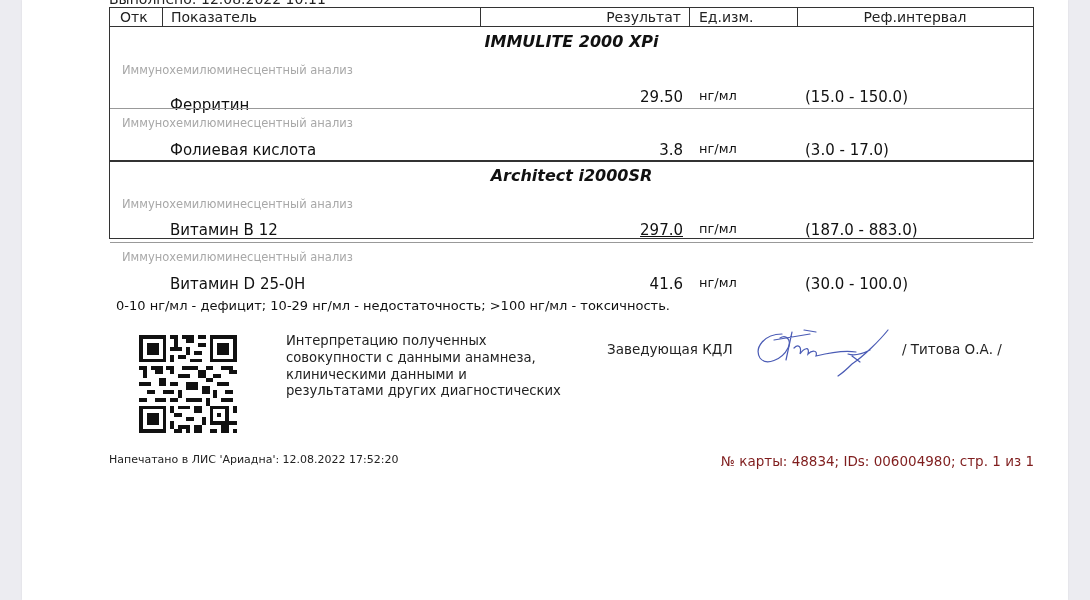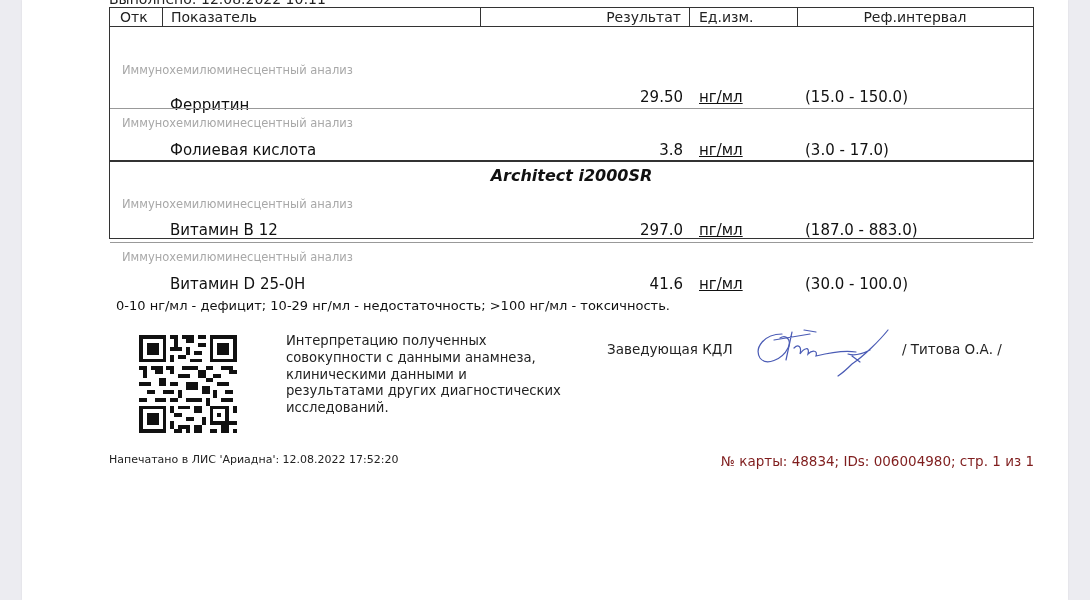--- a/index.html
+++ b/index.html
@@ -29,21 +29,21 @@
   }
   .hdr .cell { position: absolute; top: 0; height: 18px; line-height: 18px; box-sizing: border-box; }
   .vline { position: absolute; top: 0; width: 1px; height: 18px; background: #333; }
   .device {
     position: absolute; left: 0; width: 100%; text-align: center;
     font-weight: bold; font-style: italic; font-size: 16px; color: #111;
   }
   .method { position: absolute; left: 12px; font-size: 11.5px; color: #a8a8a8; }
   .name { position: absolute; left: 60px; font-size: 15px; color: #111; }
   .val { position: absolute; right: 350px; font-size: 15px; color: #111; text-align: right; }
-  .unit { position: absolute; left: 589px; font-size: 15px; color: #111; text-decoration: underline; }
+  .unit { position: absolute; left: 589px; font-size: 13px; color: #111; }
   .ref { position: absolute; left: 695px; font-size: 15px; color: #111; }
   .hline-thin { position: absolute; left: 0; width: 100%; height: 1px; background: #999; }
   .hline-thick { position: absolute; left: 0; width: 100%; height: 1.5px; background: #333; }
   .note { position: absolute; left: 6px; top: 290px; font-size: 13px; color: #111; }
   .qr { position: absolute; left: 139px; top: 335px; width: 98px; height: 98px; }
   .interp { position: absolute; left: 286px; top: 333px; font-size: 13.2px; line-height: 16.8px; color: #222; width: 320px; }
   .head-label { position: absolute; left: 607px; top: 341px; font-size: 13.5px; color: #222; }
   .sig { position: absolute; left: 752px; top: 326px; width: 145px; height: 52px; }
   .head-name { position: absolute; left: 902px; top: 341px; font-size: 13.5px; color: #222; text-align: center; }
   .printed { position: absolute; left: 109px; top: 453px; font-size: 11px; color: #222; }
@@ -62,40 +62,41 @@
     <div class="vline" style="left:52px;"></div>
     <div class="cell" style="left:61px;">Показатель</div>
     <div class="vline" style="left:370px;"></div>
     <div class="cell" style="right:352px; text-align:right;">Результат</div>
     <div class="vline" style="left:579px;"></div>
     <div class="cell" style="left:589px;">Ед.изм.</div>
     <div class="vline" style="left:687px;"></div>
     <div class="cell" style="left:687px; width:236px; text-align:center;">Реф.интервал</div>
   </div>
 
+  <div class="device" style="top:24px;">IMMULITE 2000 XPi</div>
 
   <div class="method" style="top:55px;">Иммунохемилюминесцентный анализ</div>
   <div class="name" style="top:80px;margin-top:8px;">Ферритин</div>
   <div class="val" style="top:80px;">29.50</div>
   <div class="unit" style="top:80px;">нг/мл</div>
   <div class="ref" style="top:80px;">(15.0 - 150.0)</div>
   <div class="hline-thin" style="top:100px;"></div>
 
   <div class="method" style="top:108px;">Иммунохемилюминесцентный анализ</div>
   <div class="name" style="top:133px;">Фолиевая кислота</div>
   <div class="val" style="top:133px;">3.8</div>
   <div class="unit" style="top:133px;">нг/мл</div>
   <div class="ref" style="top:133px;">(3.0 - 17.0)</div>
   <div class="hline-thick" style="top:152px;"></div>
 
   <div class="device" style="top:158px;">Architect i2000SR</div>
 
   <div class="method" style="top:189px;">Иммунохемилюминесцентный анализ</div>
   <div class="name" style="top:213px;">Витамин В 12</div>
-  <div class="val" style="top:213px;">297.0</div>
+  <div class="val" style="top:213px;text-decoration:underline;">297.0</div>
   <div class="unit" style="top:213px;">пг/мл</div>
   <div class="ref" style="top:213px;">(187.0 - 883.0)</div>
   <div class="hline-thin" style="top:234px;"></div>
 
   <div class="method" style="top:242px;">Иммунохемилюминесцентный анализ</div>
   <div class="name" style="top:267px;">Витамин D 25-0H</div>
   <div class="val" style="top:267px;">41.6</div>
   <div class="unit" style="top:267px;">нг/мл</div>
   <div class="ref" style="top:267px;">(30.0 - 100.0)</div>
 
@@ -177,21 +178,20 @@
       <rect x="12" y="24" width="1" height="1"></rect>
       <rect x="24" y="24" width="1" height="1"></rect>
   </g>
 </svg>
 
 <div class="interp">
   <div>Интерпретацию полученных</div>
   <div>совокупности с данными анамнеза,</div>
   <div>клиническими данными и</div>
   <div>результатами других диагностических</div>
-  <div>исследований.</div>
 </div>
 
 <div class="head-label">Заведующая КДЛ</div>
 
 <svg class="sig" viewBox="0 0 145 52">
   <g fill="none" stroke="#4a5bb5" stroke-width="1.2" stroke-linecap="round">
     <path d="M30 8 C 12 8, 2 22, 8 32 C 14 40, 30 34, 36 22 C 40 14, 34 8, 28 12"></path>
     <path d="M22 14 L 58 8 M40 6 L 34 34 M42 22 C 46 18, 50 20, 48 28 C 52 22, 58 20, 56 28 C 60 24, 66 24, 64 30 C 72 28, 92 24, 104 26"></path>
     <path d="M52 4 L 64 6"></path>
     <path d="M136 4 C 128 14, 112 30, 100 38 C 96 42, 92 46, 86 50 M100 30 L 108 36 M96 28 C 102 30, 110 28, 118 24"></path>

